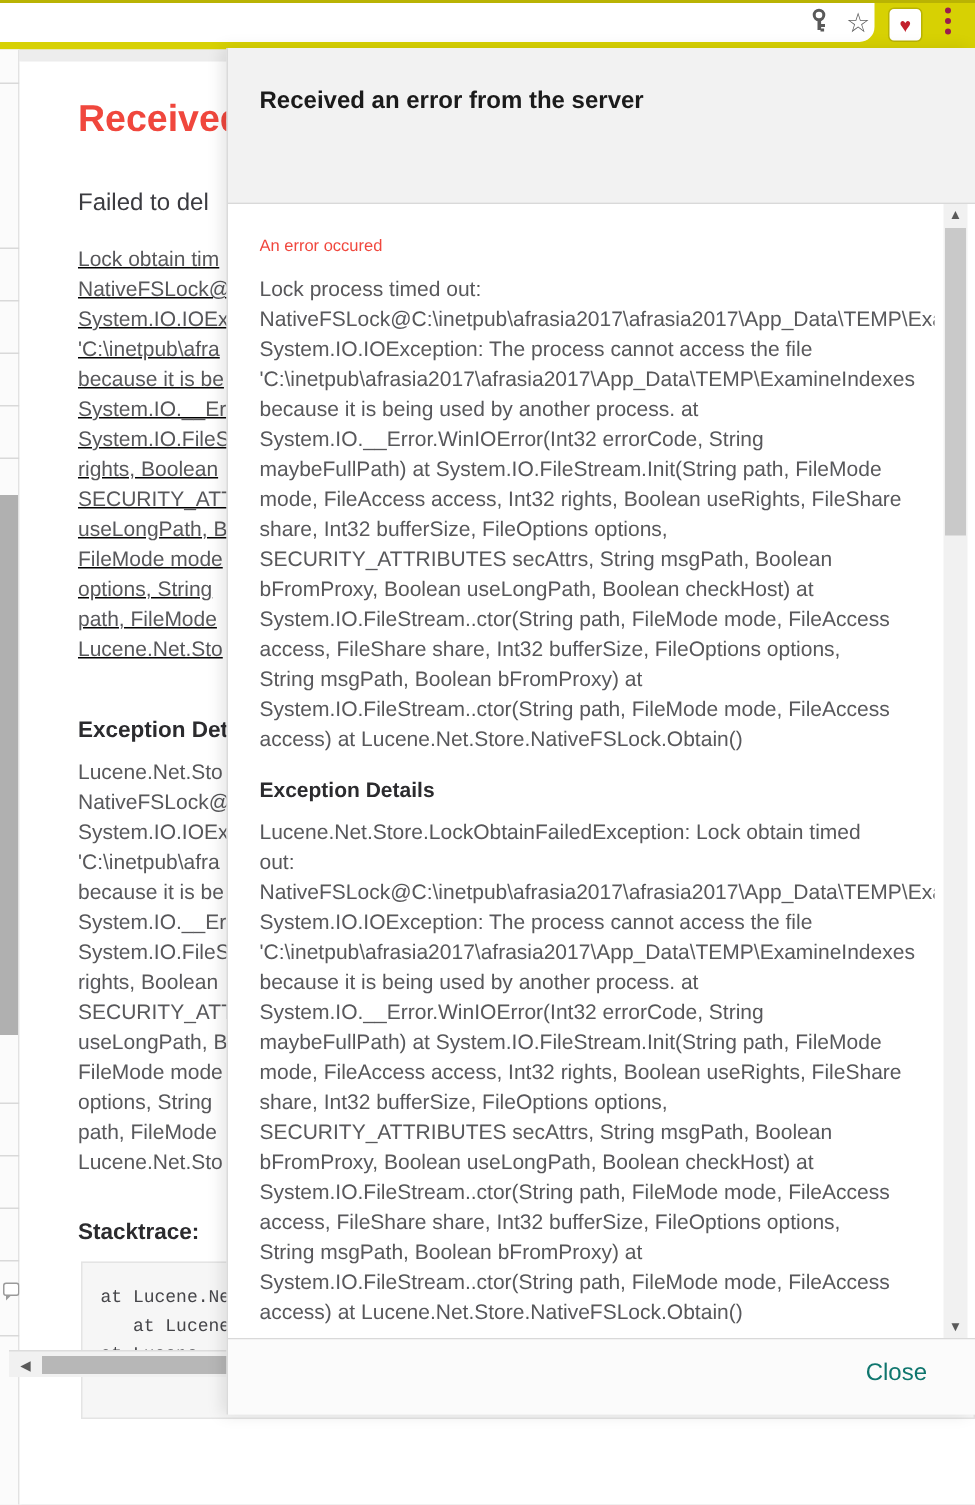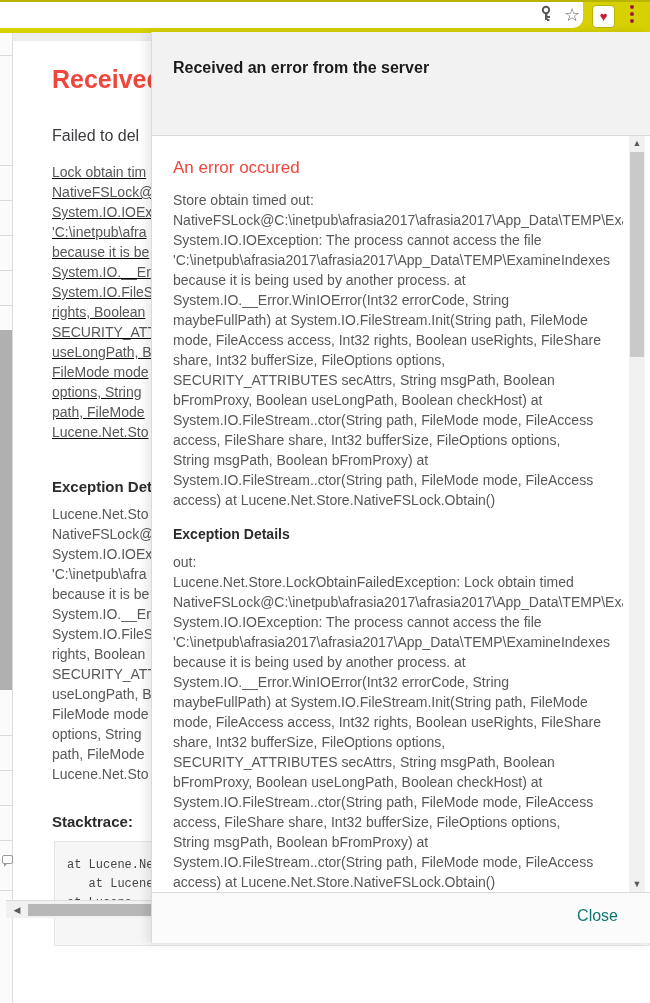--- a/index.html
+++ b/index.html
@@ -52,21 +52,21 @@
     color:#5a5a5a; text-align:center; cursor:pointer; }
   .h-thumb { position:absolute; left:22px; top:3px; right:0; height:12px; background:#b7b7b7; cursor:pointer; }
 
   
   .dialog { position:absolute; left:151px; top:32px; width:499px; height:911px; background:#f2f2f2;
     border-left:1px solid #dadada; box-shadow:-4px 0 10px rgba(0,0,0,.10); }
   .dialog-title { position:absolute; left:21px; top:27px; font-size:16px; font-weight:bold; color:#1b1b1b; white-space:nowrap; }
   .scroll-panel { position:absolute; left:0; top:103px; right:0; bottom:50px; background:#ffffff;
     border-top:1px solid #d9d9d9; border-bottom:1px solid #d9d9d9; overflow:hidden; }
   .panel-content { position:absolute; left:21px; top:0; right:27px; bottom:0; overflow:hidden; }
-  .panel-content h2 { margin-top:22px; margin-bottom:12px; font-size:17px; font-weight:normal; color:#f0473d; white-space:nowrap; }
+  .panel-content h2 { margin-top:22px; margin-bottom:12px; font-size:11px; font-weight:normal; color:#f0473d; white-space:nowrap; }
   .panel-content h3 { margin-top:16px; margin-bottom:10px; font-size:14px; font-weight:bold; color:#2b2b2e; white-space:nowrap; }
   .panel-content hr { border:none; border-top:1px solid #e3e3e3; margin:16px 14px 16px 0; }
 
   
   .v-scrollbar { position:absolute; top:0; right:5px; width:16px; bottom:0; background:#f1f1f1; }
   .v-arrow { position:absolute; left:0; width:16px; height:15px; font-size:9px; line-height:15px;
     color:#5a5a5a; text-align:center; cursor:pointer; }
   .v-arrow.up { top:0; }
   .v-arrow.down { bottom:0; }
   .v-thumb { position:absolute; left:1px; top:16px; width:14px; height:205px; background:#c9c9c9; cursor:pointer; }
@@ -174,43 +174,43 @@
 </div>
 
 <div class="dialog">
   <div class="dialog-title">Received an error from the server</div>
 
   <div class="scroll-panel">
     <div class="panel-content">
       <h2>An error occured</h2>
 
       <div>
-          <div class="line">Store obtain timed out:</div>
+          <div class="line">Lock process timed out:</div>
           <div class="line">NativeFSLock@C:\inetpub\afrasia2017\afrasia2017\App_Data\TEMP\Examine</div>
           <div class="line">System.IO.IOException: The process cannot access the file</div>
           <div class="line">'C:\inetpub\afrasia2017\afrasia2017\App_Data\TEMP\ExamineIndexes</div>
           <div class="line">because it is being used by another process. at</div>
           <div class="line">System.IO.__Error.WinIOError(Int32 errorCode, String</div>
           <div class="line">maybeFullPath) at System.IO.FileStream.Init(String path, FileMode</div>
           <div class="line">mode, FileAccess access, Int32 rights, Boolean useRights, FileShare</div>
           <div class="line">share, Int32 bufferSize, FileOptions options,</div>
           <div class="line">SECURITY_ATTRIBUTES secAttrs, String msgPath, Boolean</div>
           <div class="line">bFromProxy, Boolean useLongPath, Boolean checkHost) at</div>
           <div class="line">System.IO.FileStream..ctor(String path, FileMode mode, FileAccess</div>
           <div class="line">access, FileShare share, Int32 bufferSize, FileOptions options,</div>
           <div class="line">String msgPath, Boolean bFromProxy) at</div>
           <div class="line">System.IO.FileStream..ctor(String path, FileMode mode, FileAccess</div>
           <div class="line">access) at Lucene.Net.Store.NativeFSLock.Obtain()</div>
         </div>
 
       <h3>Exception Details</h3>
 
       <div>
+          <div class="line">Lucene.Net.Store.LockObtainFailedException: Lock obtain timed</div>
           <div class="line">out:</div>
-          <div class="line">Lucene.Net.Store.LockObtainFailedException: Lock obtain timed</div>
           <div class="line">NativeFSLock@C:\inetpub\afrasia2017\afrasia2017\App_Data\TEMP\Examine</div>
           <div class="line">System.IO.IOException: The process cannot access the file</div>
           <div class="line">'C:\inetpub\afrasia2017\afrasia2017\App_Data\TEMP\ExamineIndexes</div>
           <div class="line">because it is being used by another process. at</div>
           <div class="line">System.IO.__Error.WinIOError(Int32 errorCode, String</div>
           <div class="line">maybeFullPath) at System.IO.FileStream.Init(String path, FileMode</div>
           <div class="line">mode, FileAccess access, Int32 rights, Boolean useRights, FileShare</div>
           <div class="line">share, Int32 bufferSize, FileOptions options,</div>
           <div class="line">SECURITY_ATTRIBUTES secAttrs, String msgPath, Boolean</div>
           <div class="line">bFromProxy, Boolean useLongPath, Boolean checkHost) at</div>

